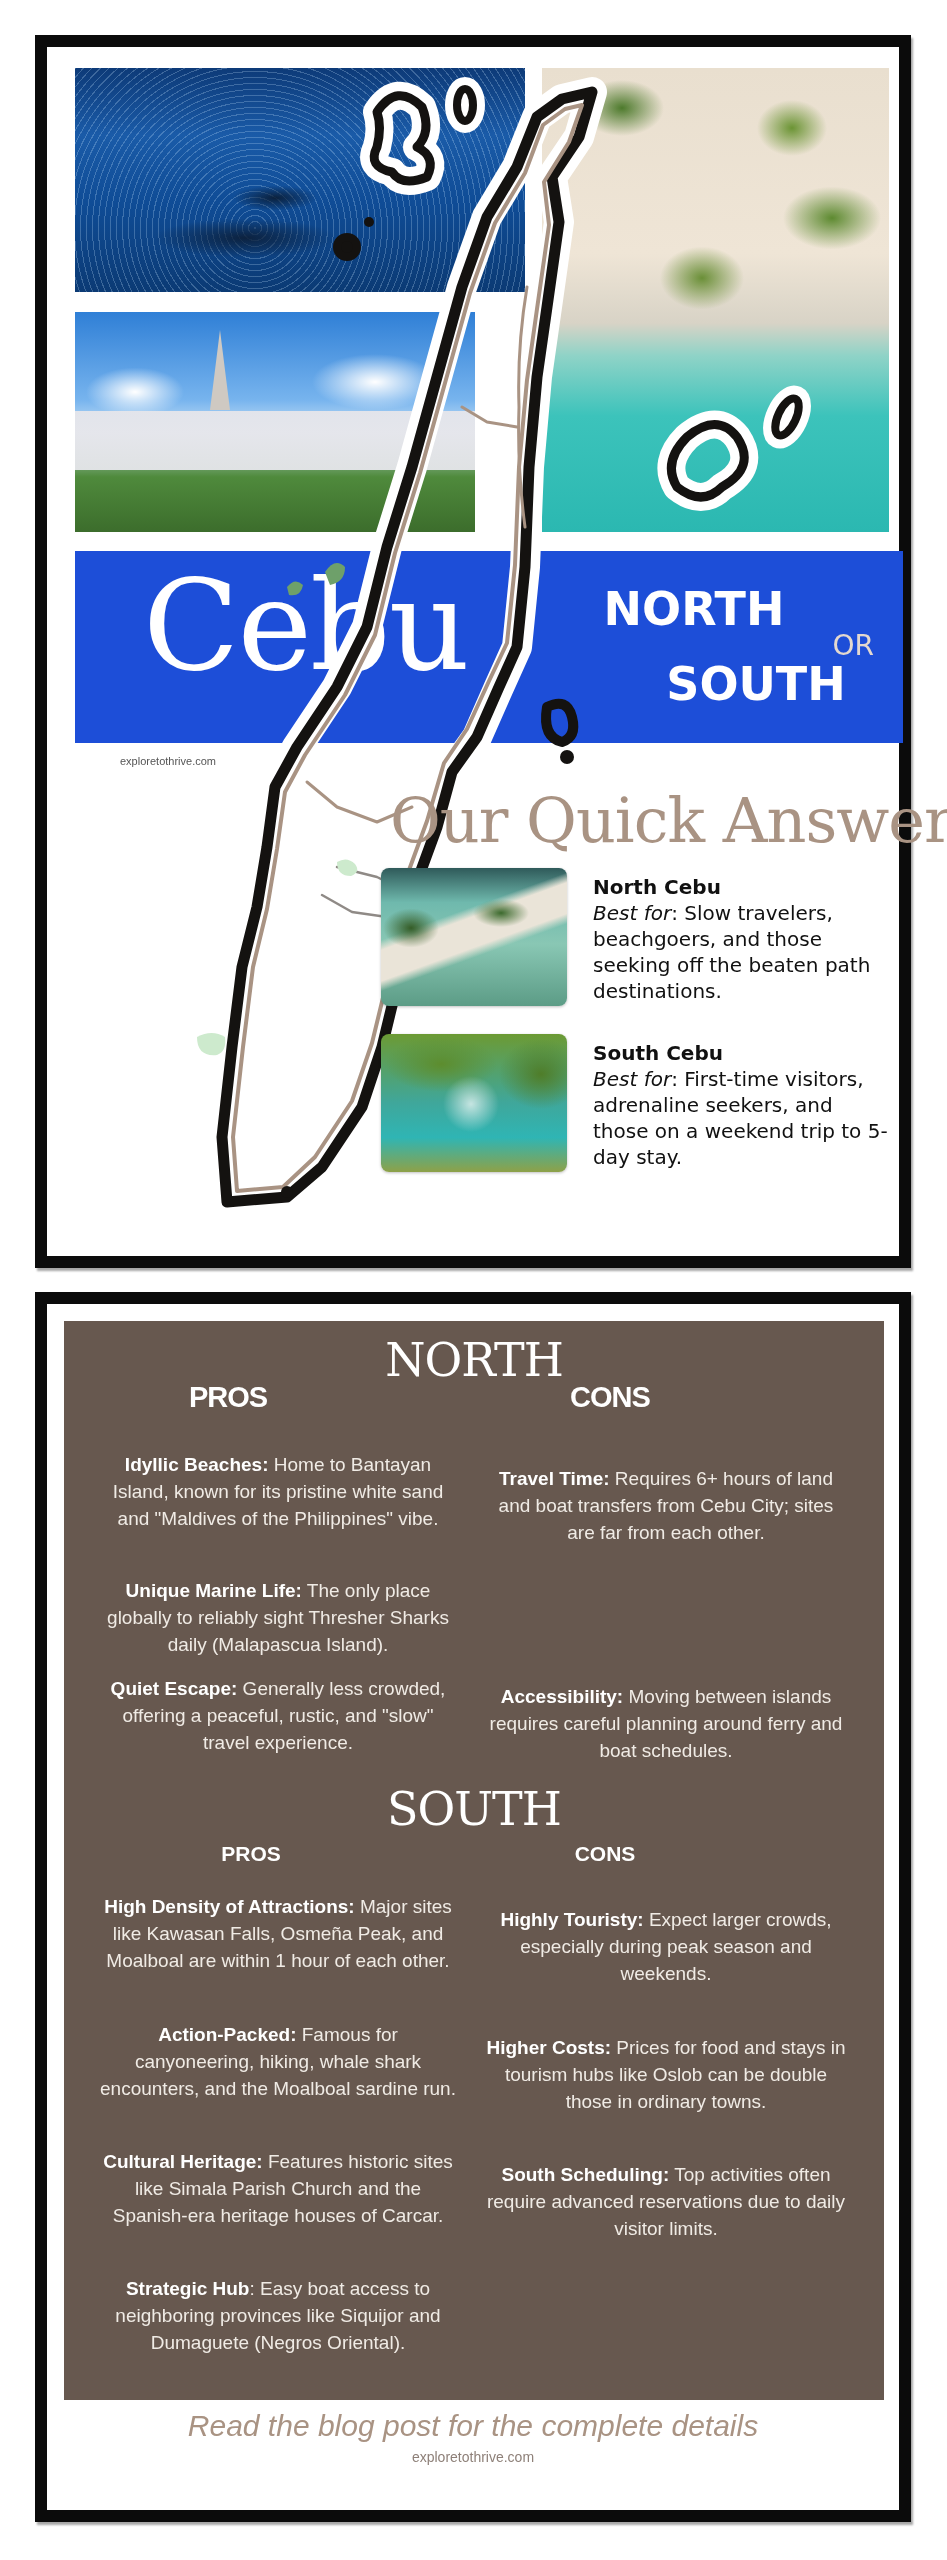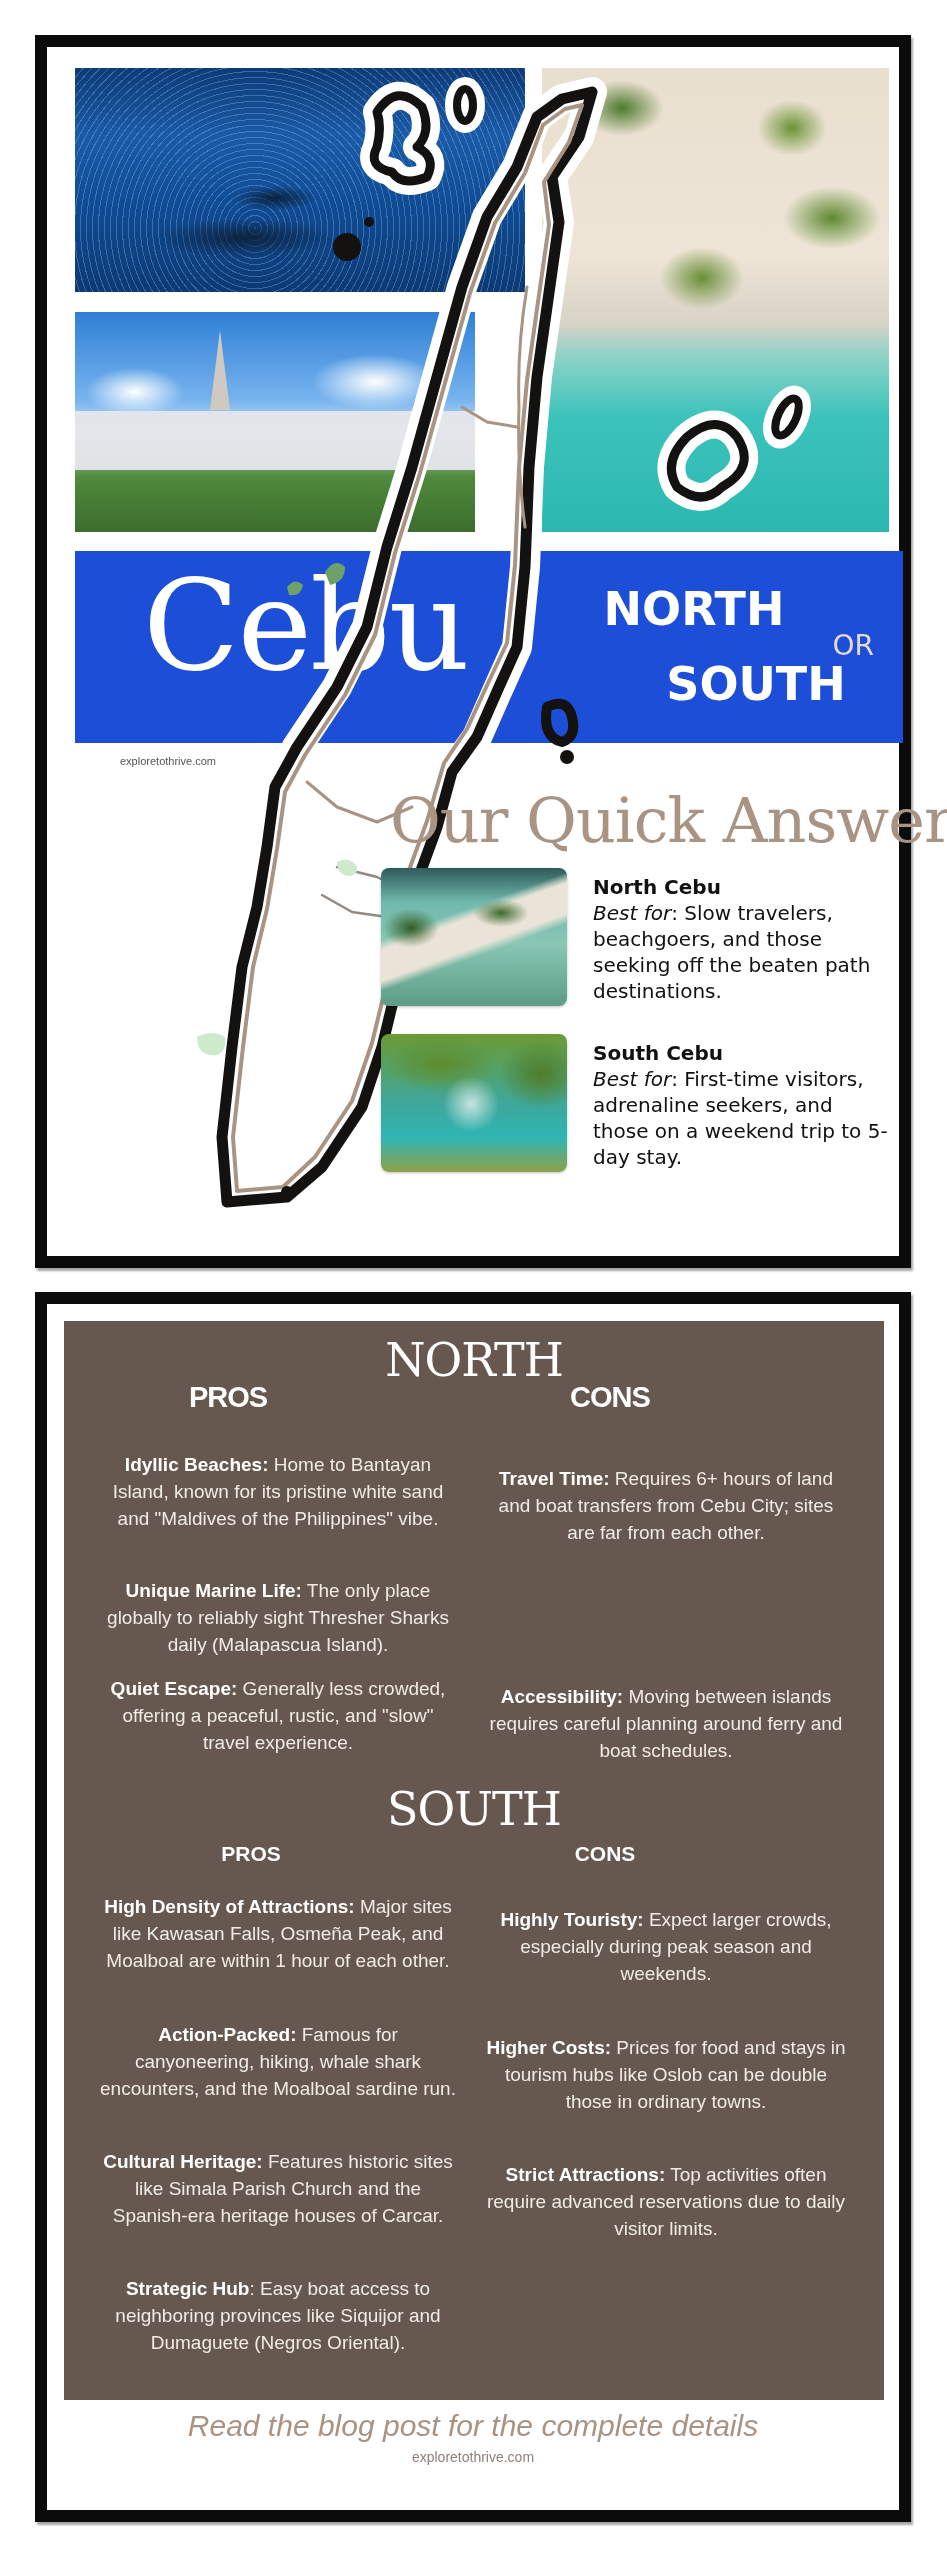--- a/index.html
+++ b/index.html
@@ -236,18 +236,18 @@
     <div id="south-pros-head" class="col-head">PROS</div>
     <div id="south-cons-head" class="col-head">CONS</div>
 
     <div class="item col-left" style="top:572px;"><b>High Density of Attractions:</b><span> Major sites like Kawasan Falls, Osmeña Peak, and Moalboal are within 1 hour of each other.</span></div>
     <div class="item col-left" style="top:700px;"><b>Action-Packed:</b><span> Famous for canyoneering, hiking, whale shark encounters, and the Moalboal sardine run.</span></div>
     <div class="item col-left" style="top:827px;"><b>Cultural Heritage:</b><span> Features historic sites like Simala Parish Church and the Spanish-era heritage houses of Carcar.</span></div>
     <div class="item col-left" style="top:954px;"><b>Strategic Hub</b><span>: Easy boat access to neighboring provinces like Siquijor and Dumaguete (Negros Oriental).</span></div>
 
     <div class="item col-right" style="top:585px;"><b>Highly Touristy:</b><span> Expect larger crowds, especially during peak season and weekends.</span></div>
     <div class="item col-right" style="top:713px;"><b>Higher Costs:</b><span> Prices for food and stays in tourism hubs like Oslob can be double those in ordinary towns.</span></div>
-    <div class="item col-right" style="top:840px;"><b>Strict Attractions:</b><span> Top activities often require advanced reservations due to daily visitor limits.</span></div>
+    <div class="item col-right" style="top:840px;"><b>South Scheduling:</b><span> Top activities often require advanced reservations due to daily visitor limits.</span></div>
   </div>
 
   <div id="footer-cta">Read the blog post for the complete details</div>
   <div id="footer-url">exploretothrive.com</div>
 </div>
 
 </body></html>

